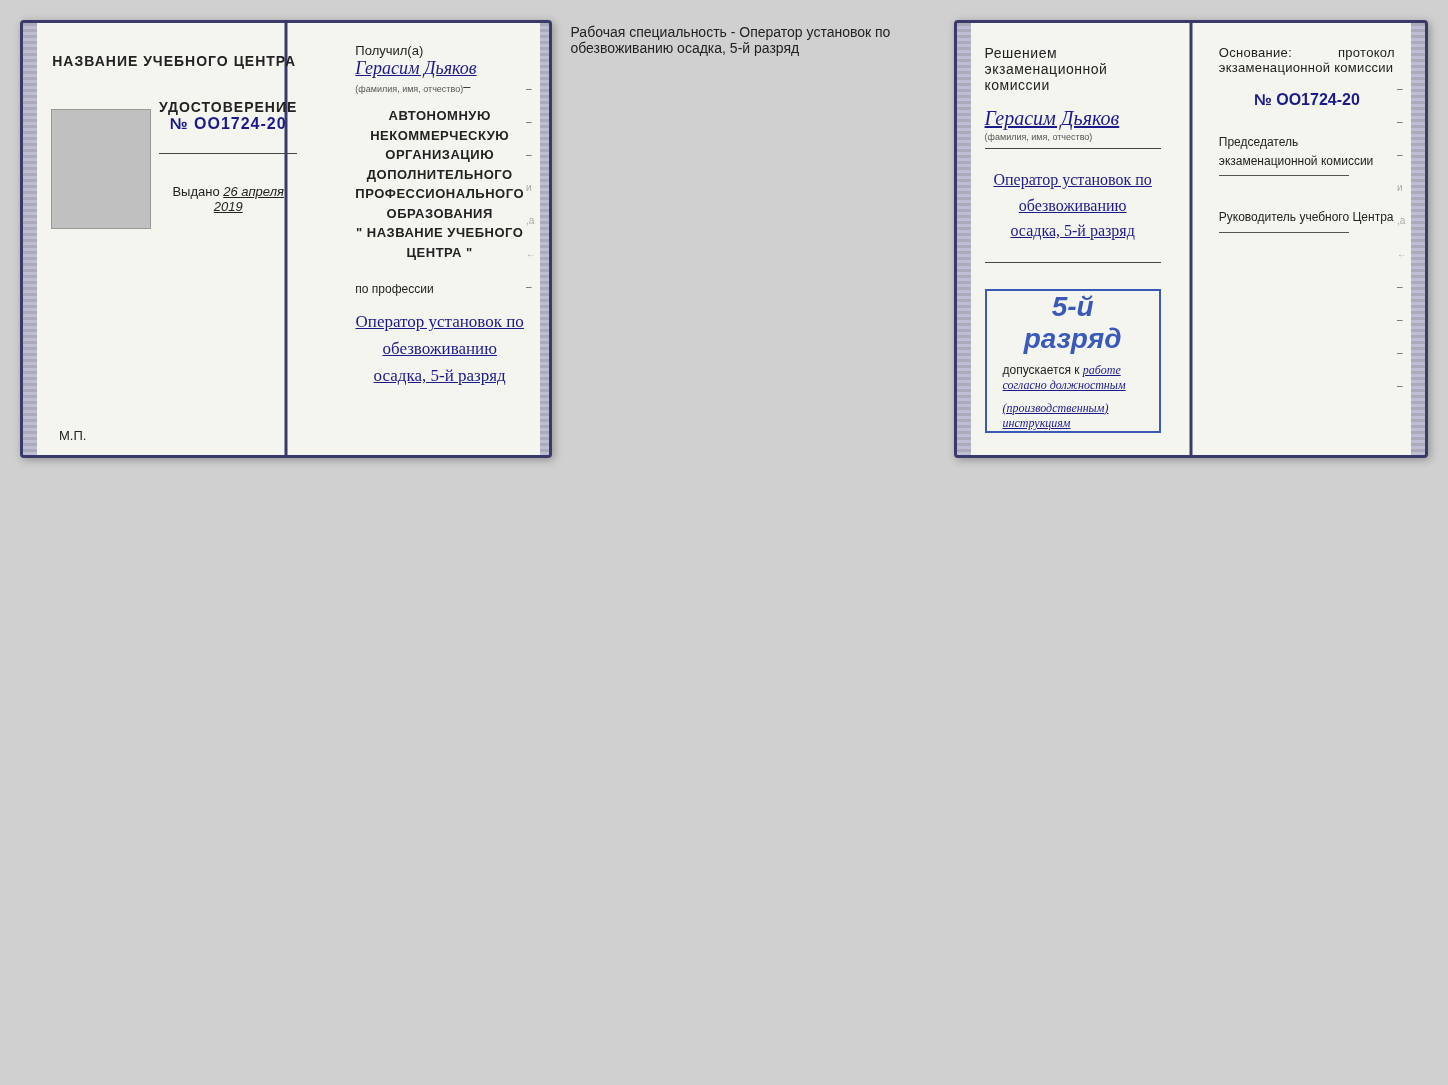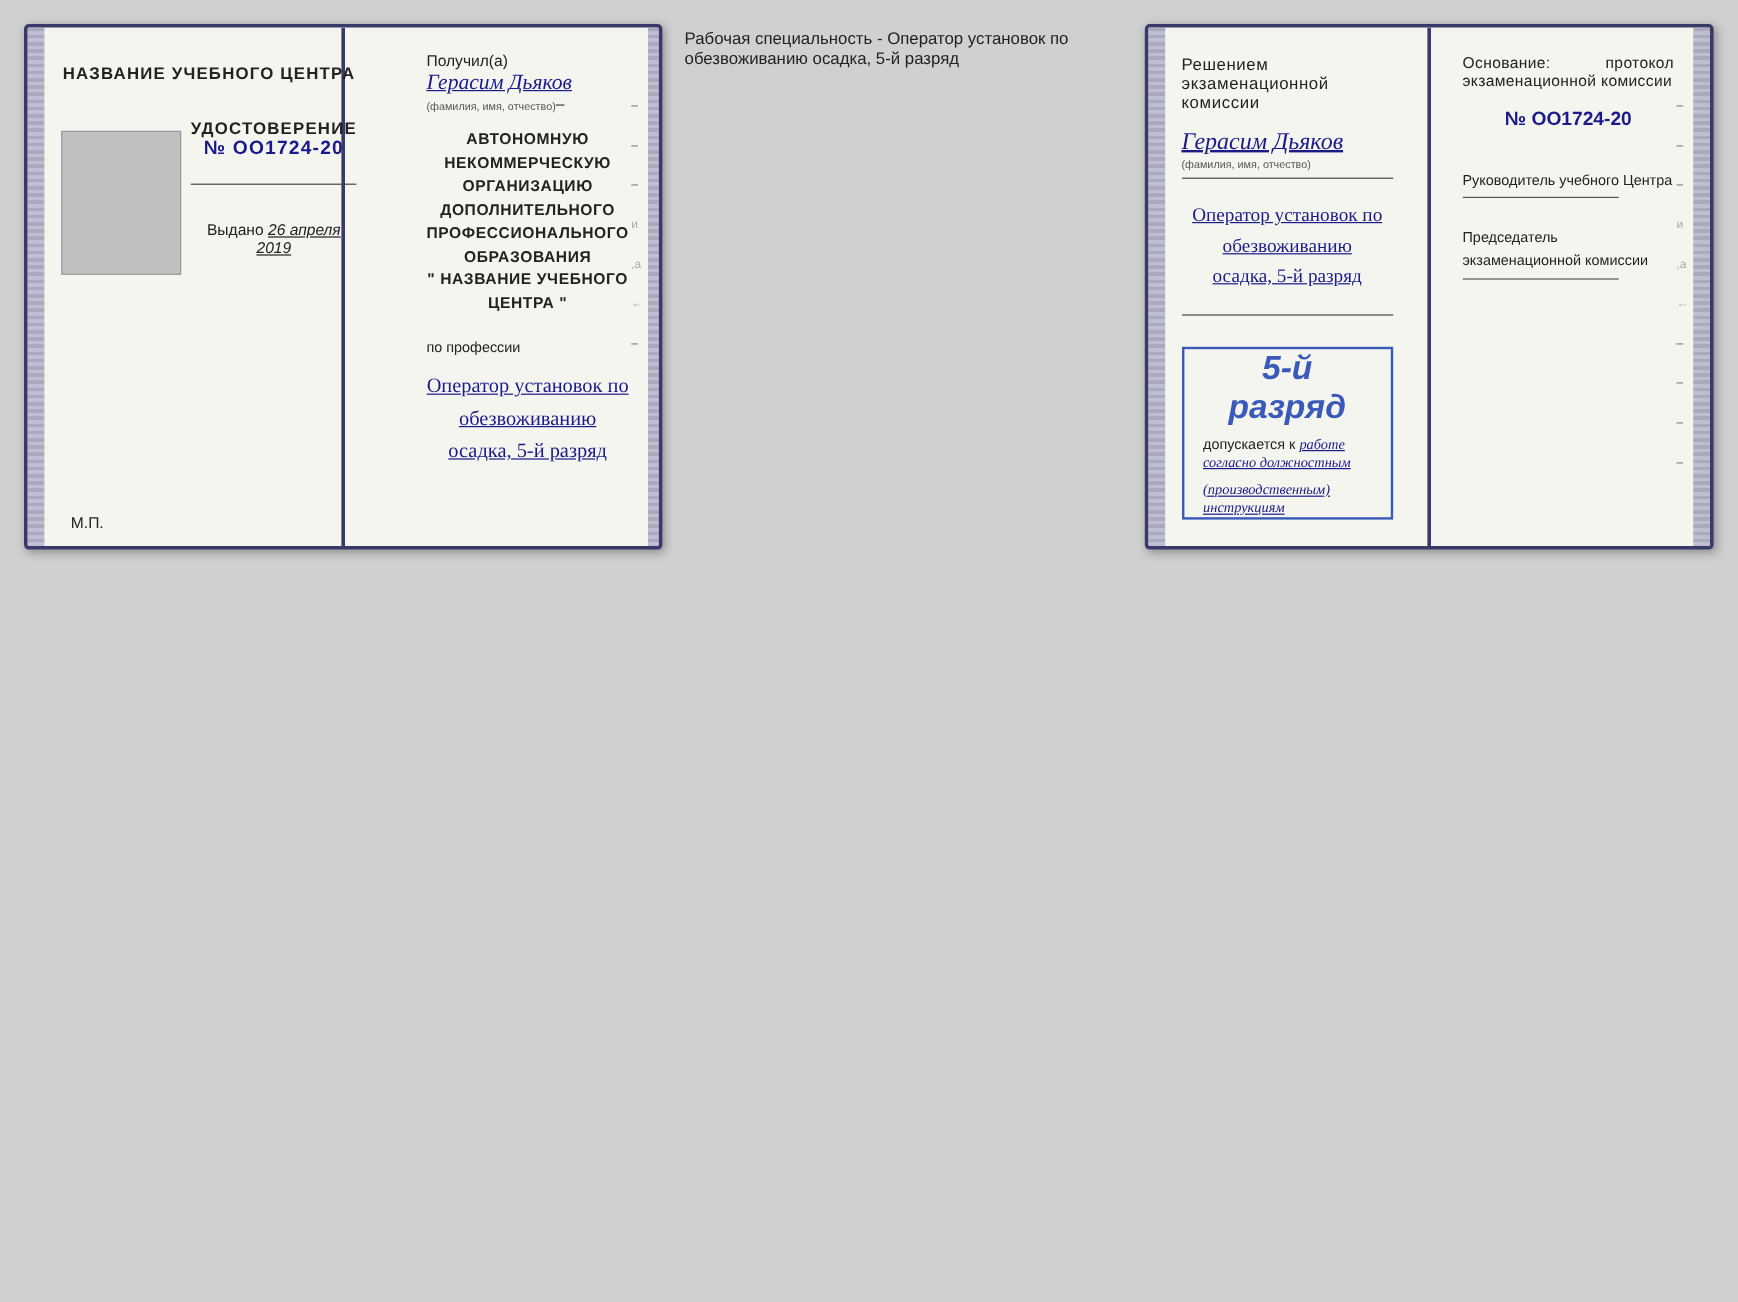--- a/index.html
+++ b/index.html
@@ -421,30 +421,30 @@
     </div>
 
     <div class="doc-right">
       <div class="right-border-deco"></div>
 
       <div class="osnovanie-text">Основание: протокол экзаменационной комиссии</div>
 
       <div class="protocol-number">№ OO1724-20</div>
 
 
+      <div class="signature-block">
+        <div>Председатель экзаменационной комиссии</div>
+        <div class="sig-line"></div>
+      </div>
+
       <div class="signature-block" style="margin-top:16px;">
         <div>Руководитель учебного Центра</div>
         <div class="sig-line"></div>
       </div>
 
-      <div class="signature-block">
-        <div>Председатель экзаменационной комиссии</div>
-        <div class="sig-line"></div>
-      </div>
-
       <div style="position:absolute; right:18px; top:60px; display:flex; flex-direction:column; gap:22px; font-size:10px; color:#555;">
         <span>–</span>
         <span>–</span>
         <span>–</span>
         <span style="color:#aaa;">и</span>
         <span style="color:#aaa;">,а</span>
         <span style="color:#aaa;">←</span>
         <span>–</span>
         <span>–</span>
         <span>–</span>

